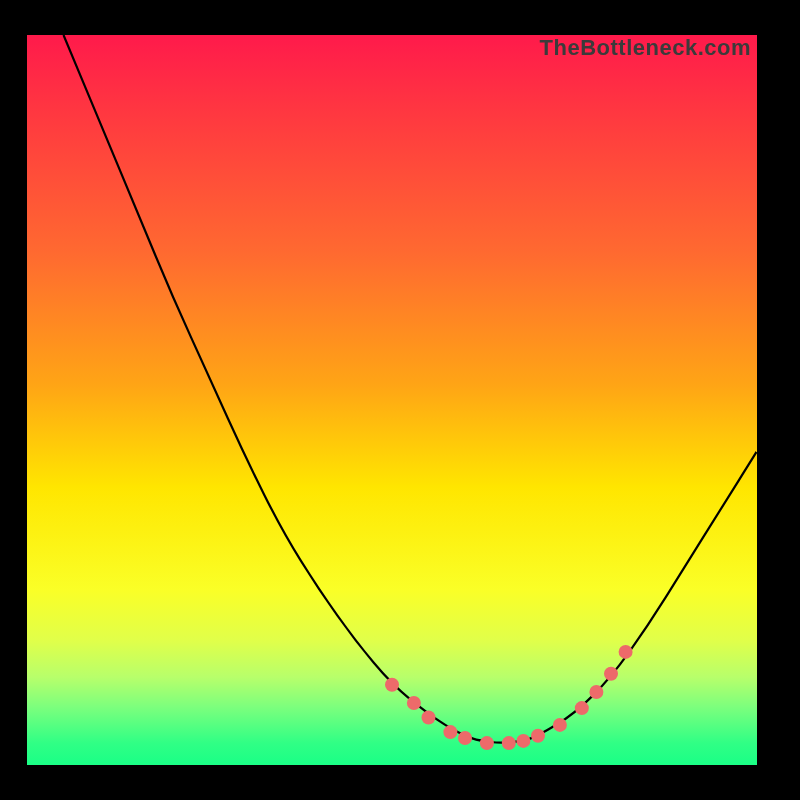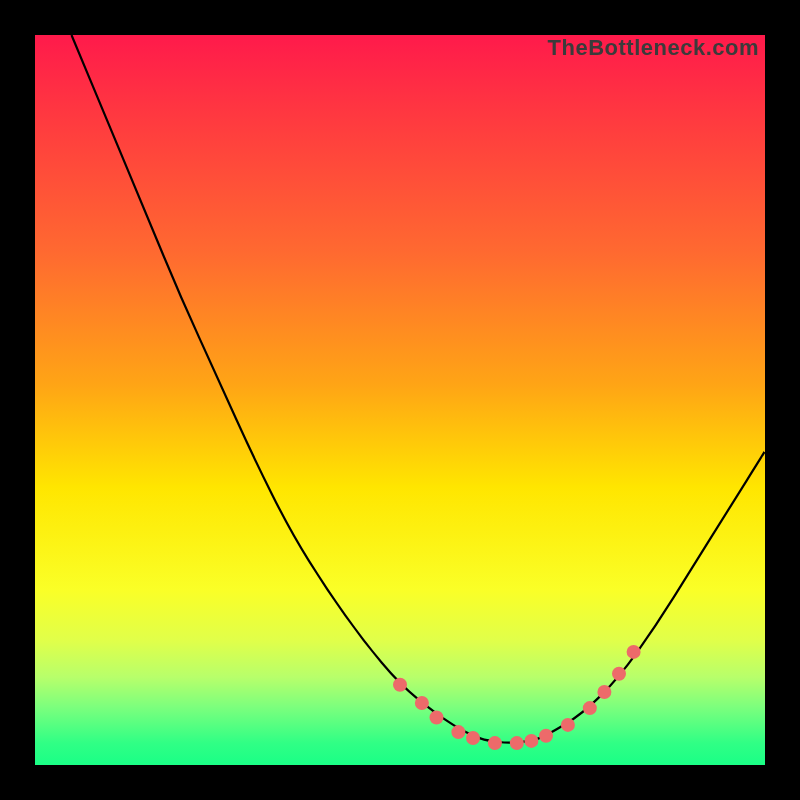--- a/index.html
+++ b/index.html
@@ -5,21 +5,21 @@
   html, body {
     margin: 0;
     padding: 0;
     width: 800px;
     height: 800px;
     background: #000000;
     overflow: hidden;
   }
   .frame {
     position: absolute;
-    left: 35px;
+    left: 27px;
     top: 35px;
     width: 730px;
     height: 730px;
     overflow: hidden;
   }
   .gradient-bg {
     position: absolute;
     left: 0;
     top: 0;
     width: 730px;

